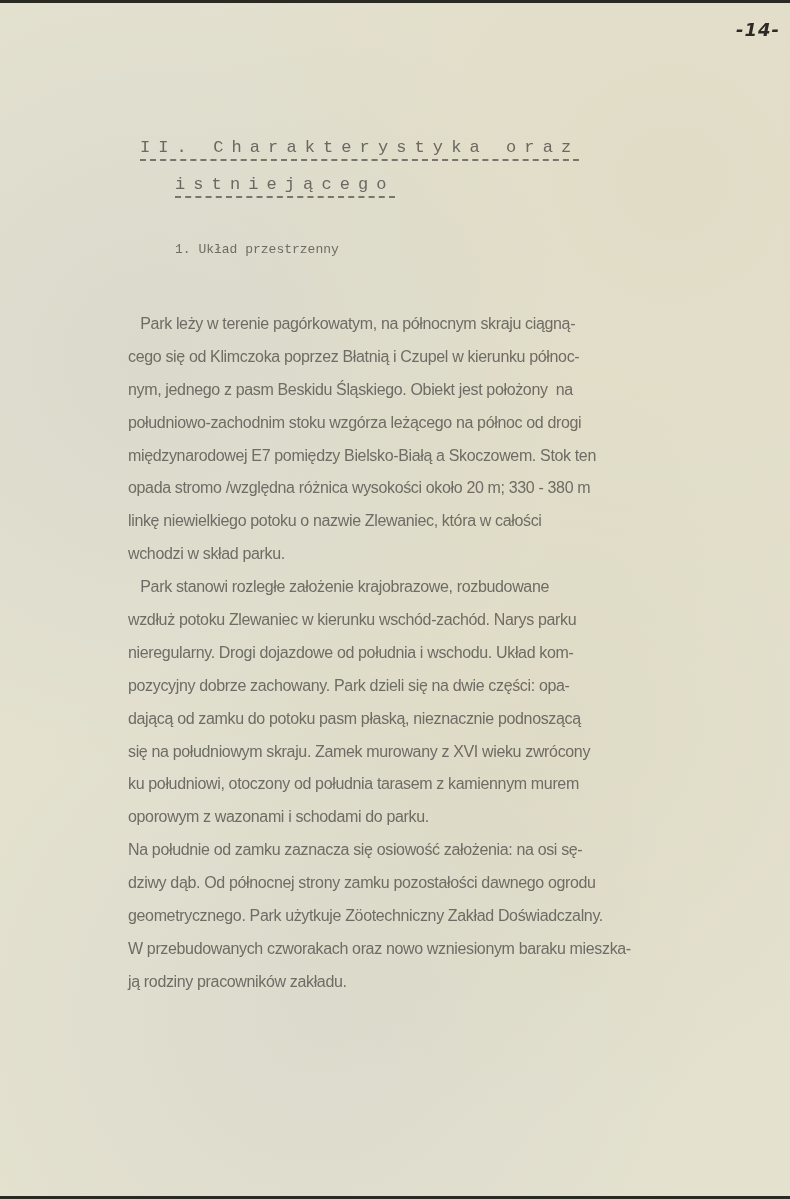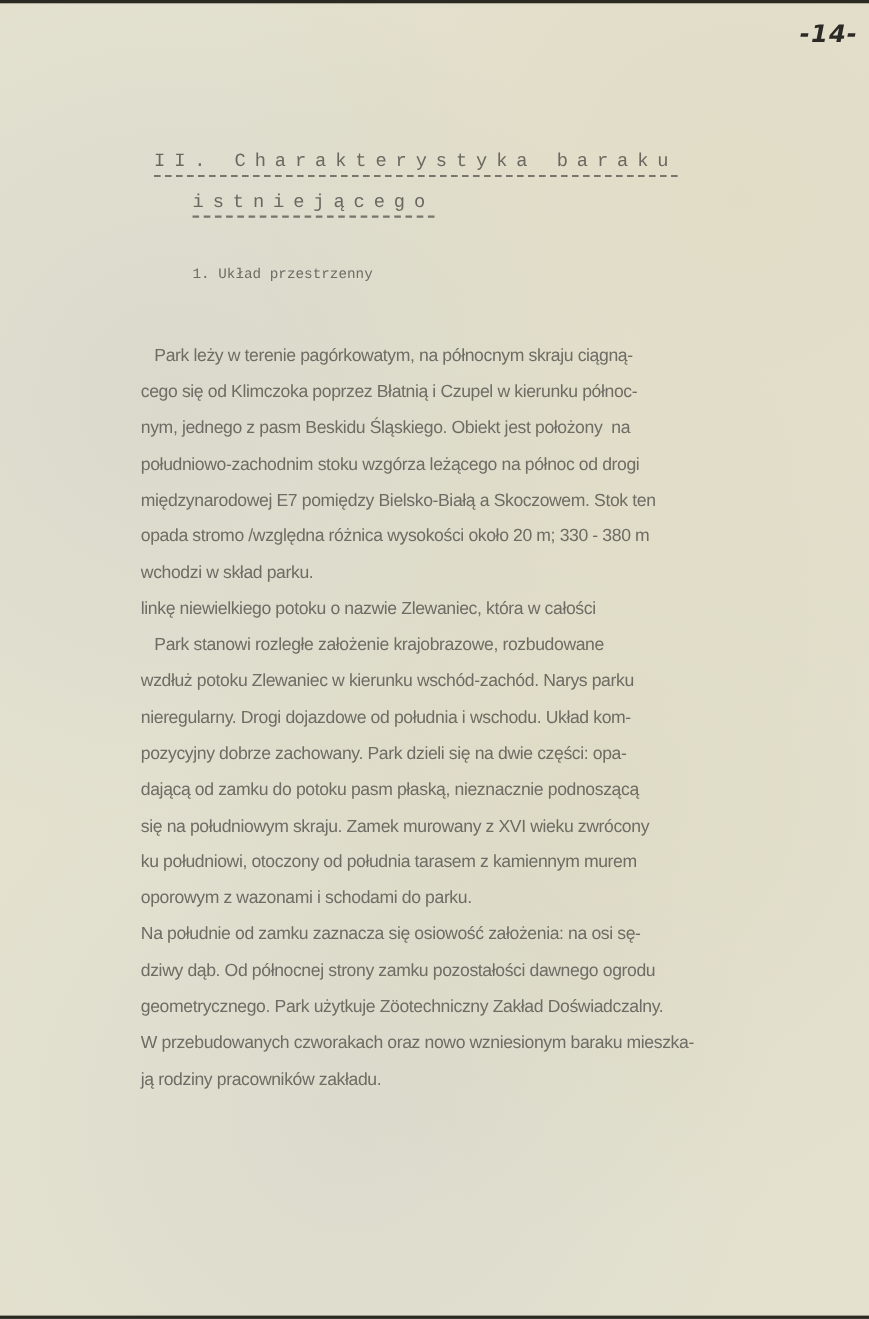--- a/index.html
+++ b/index.html
@@ -33,21 +33,21 @@
       letter-spacing: 0px;
       white-space: pre;
       position: absolute;
     }
     .page-number {
       position: absolute;
       right: 10px;
       top: 16px;
       font-family: "DejaVu Sans", sans-serif;
       font-style: italic;
-      font-size: 22px;
+      font-size: 18px;
       color: #2c2a26;
       font-weight: bold;
       letter-spacing: 1px;
     }
     .title-line {
       position: absolute;
       font-family: "Liberation Mono", "DejaVu Sans Mono", monospace;
       color: #6a6860;
       font-size: 17px;
       letter-spacing: 8.1px;
@@ -79,34 +79,34 @@
       margin-left: 14px;
     }
   </style>
 </head>
 <body>
 
 <div class="page">
 
   <div class="page-number">-14-</div>
 
-  <div class="title-line title-1">II. Charakterystyka baraku</div>
+  <div class="title-line title-1">II. Charakterystyka oraz</div>
   <div class="title-line title-2">istniejącego</div>
 
   <div class="typed section-heading">1. Układ przestrzenny</div>
 
   <div class="body-text">
     <div class="line">   Park leży w terenie pagórkowatym, na północnym skraju ciągną-</div>
     <div class="line">cego się od Klimczoka poprzez Błatnią i Czupel w kierunku północ-</div>
     <div class="line">nym, jednego z pasm Beskidu Śląskiego. Obiekt jest położony  na</div>
     <div class="line">południowo-zachodnim stoku wzgórza leżącego na północ od drogi</div>
     <div class="line">międzynarodowej E7 pomiędzy Bielsko-Białą a Skoczowem. Stok ten</div>
     <div class="line">opada stromo /względna różnica wysokości około 20 m; 330 - 380 m</div>
+    <div class="line">linkę niewielkiego potoku o nazwie Zlewaniec, która w całości</div>
     <div class="line">wchodzi w skład parku.</div>
-    <div class="line">linkę niewielkiego potoku o nazwie Zlewaniec, która w całości</div>
     <div class="line">   Park stanowi rozległe założenie krajobrazowe, rozbudowane</div>
     <div class="line">wzdłuż potoku Zlewaniec w kierunku wschód-zachód. Narys parku</div>
     <div class="line">nieregularny. Drogi dojazdowe od południa i wschodu. Układ kom-</div>
     <div class="line">pozycyjny dobrze zachowany. Park dzieli się na dwie części: opa-</div>
     <div class="line">dającą od zamku do potoku pasm płaską, nieznacznie podnoszącą</div>
     <div class="line">się na południowym skraju. Zamek murowany z XVI wieku zwrócony</div>
     <div class="line">ku południowi, otoczony od południa tarasem z kamiennym murem</div>
     <div class="line">oporowym z wazonami i schodami do parku.</div>
     <div class="line">Na południe od zamku zaznacza się osiowość założenia: na osi sę-</div>
     <div class="line">dziwy dąb. Od północnej strony zamku pozostałości dawnego ogrodu</div>

